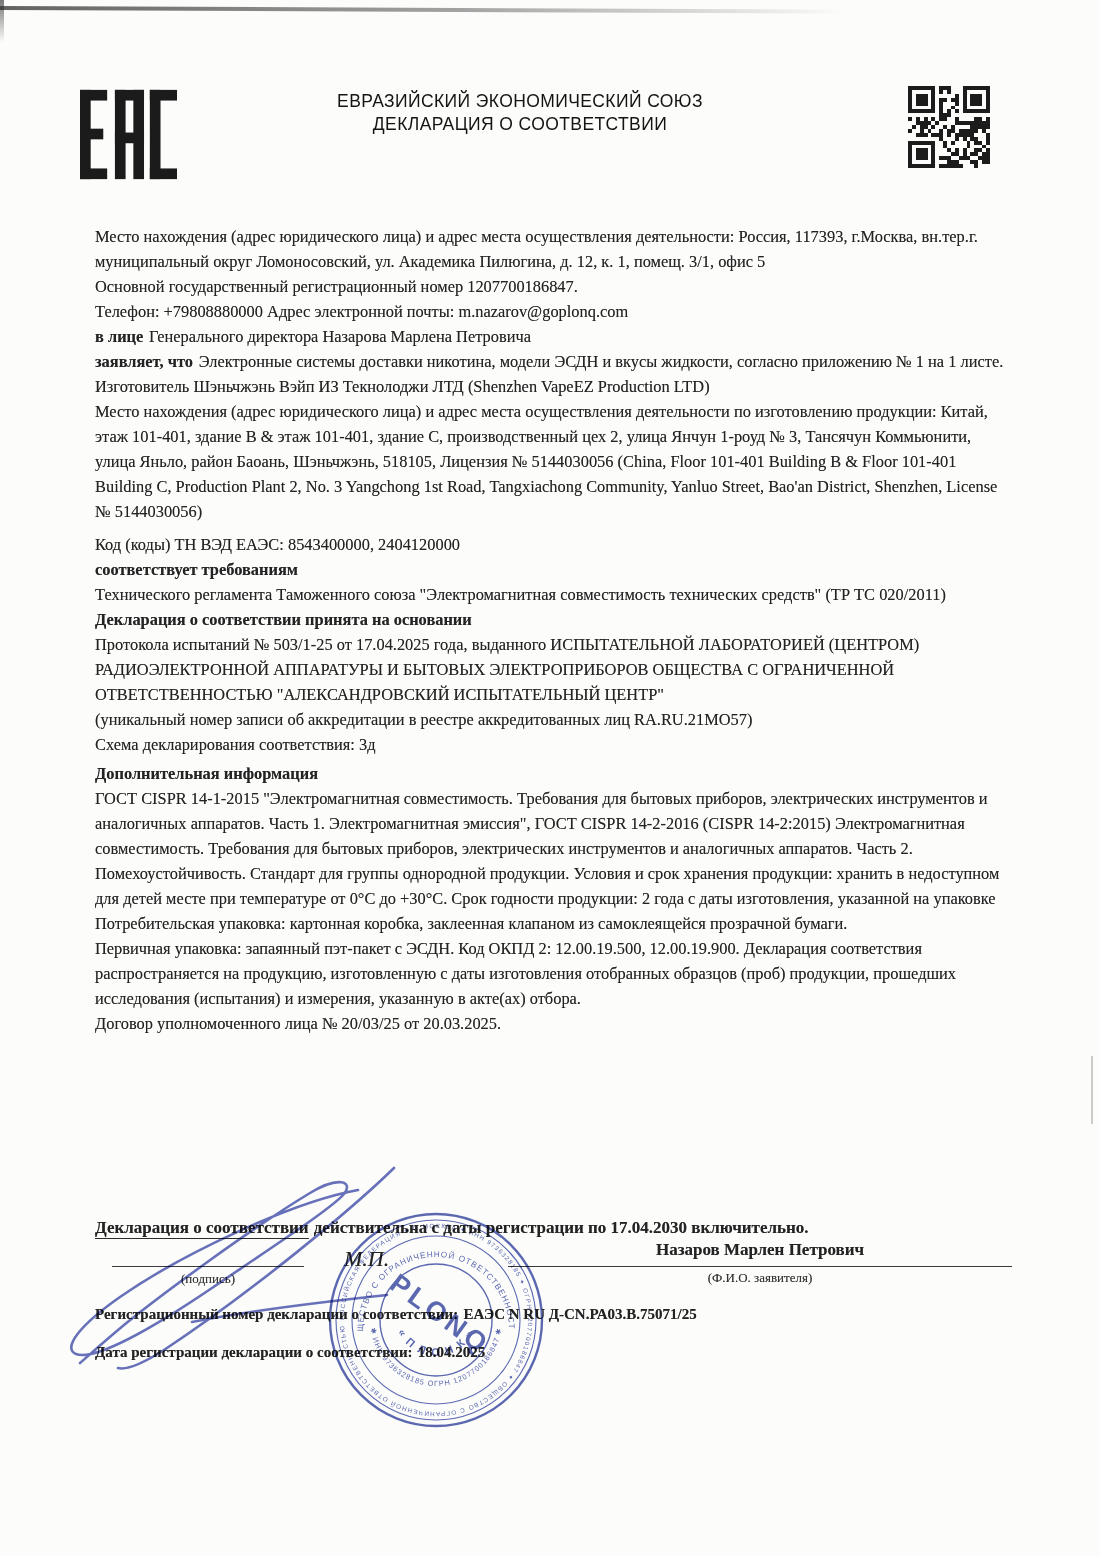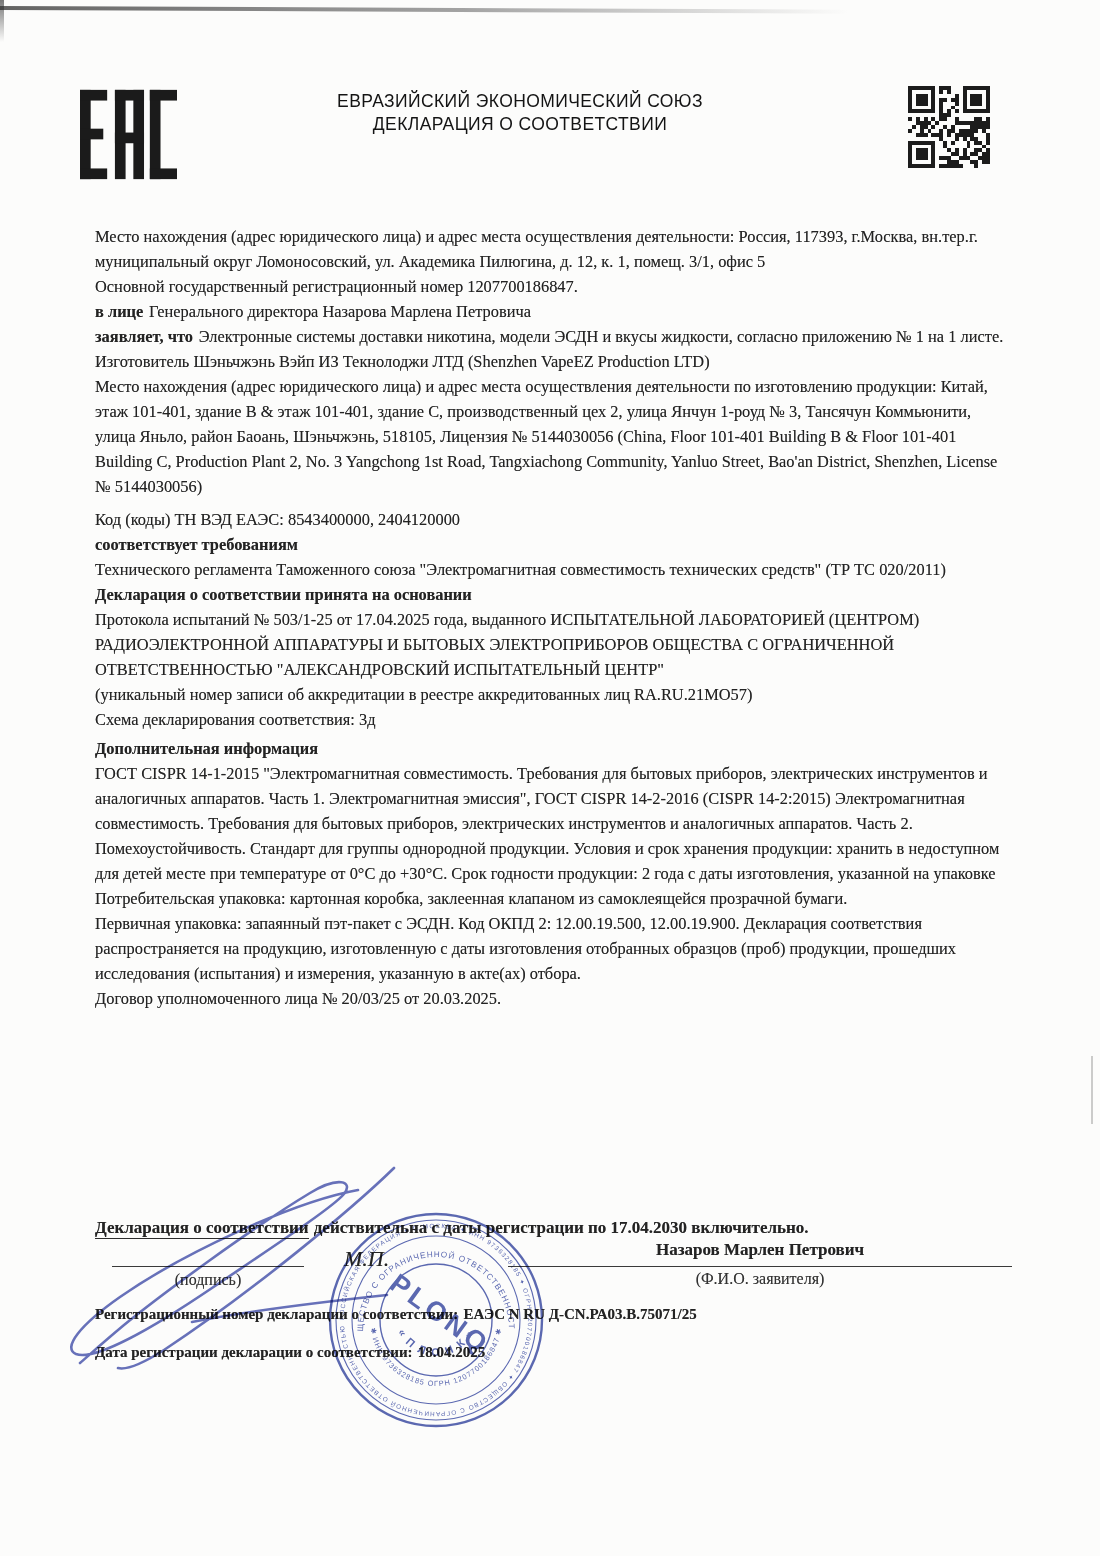--- a/index.html
+++ b/index.html
@@ -33,21 +33,21 @@
   .gap-b { margin-top:4px !important; }
 
   
   .abs { position:absolute; text-shadow:0 0 .4px rgba(30,30,30,.45); }
   .validity { top:1218px; left:95px; font-size:17px; font-weight:bold; }
   .validity-lead { border-bottom:1.2px solid #2b2b2b; padding-bottom:1px; margin-right:.3em; }
   .mp { top:1246px; left:344px; font-size:22px;font-style:italic; }
   .signer-name { top:1240px; left:508px; width:504px; text-align:center; font-size:17px;font-weight:bold; }
   .line-left  { top:1266px; left:112px; width:192px; border-top:1.6px solid #3a3a3a; height:0; }
   .line-right { top:1266px; left:508px; width:504px; border-top:1.6px solid #3a3a3a; height:0; }
-  .cap { font-size:16px; color:#333; text-align:center; }
+  .cap { font-size:13px; color:#333; text-align:center; }
   .cap-podpis { top:1271px; left:112px; width:192px; }
   .cap-fio { top:1270px; left:508px; width:504px; }
   .reg-line { left:95px; font-size:15px; font-weight:bold; }
   .reg-number { top:1306px; }
   .reg-date { top:1344px; }
   .reg-line b { margin-right:.35em; }
 
   
   .signature-svg { position:absolute; left:42px; top:1162px; width:420px; height:210px;
     mix-blend-mode:multiply; opacity:.82; }
@@ -314,20 +314,21 @@
       <rect x="10" y="20" width="1" height="1"></rect>
       <rect x="11" y="20" width="1" height="1"></rect>
       <rect x="12" y="20" width="1" height="1"></rect>
       <rect x="13" y="20" width="1" height="1"></rect>
       <rect x="17" y="20" width="1" height="1"></rect>
     </svg>
 
   <div class="content">
     <p>Место нахождения (адрес юридического лица) и адрес места осуществления деятельности: Россия, 117393, г.Москва, вн.тер.г. муниципальный округ Ломоносовский, ул. Академика Пилюгина, д. 12, к. 1, помещ. 3/1, офис 5</p>
     <p>Основной государственный регистрационный номер 1207700186847.</p>
+    <p>Телефон: +79808880000 Адрес электронной почты: m.nazarov@goplonq.com</p>
     <p><b class="lead">в лице</b><span>Генерального директора Назарова Марлена Петровича</span></p>
 
     <p><b class="lead">заявляет, что</b><span>Электронные системы доставки никотина, модели ЭСДН и вкусы жидкости, согласно приложению № 1 на 1 листе.</span></p>
     <p>Изготовитель Шэньчжэнь Вэйп ИЗ Текнолоджи ЛТД (Shenzhen VapeEZ Production LTD)</p>
     <p>Место нахождения (адрес юридического лица) и адрес места осуществления деятельности по изготовлению продукции: Китай, этаж 101-401, здание B &amp; этаж 101-401, здание C, производственный цех 2, улица Янчун 1-роуд № 3, Тансячун Коммьюнити, улица Яньло, район Баоань, Шэньчжэнь, 518105, Лицензия № 5144030056 (China, Floor 101-401 Building B &amp; Floor 101-401 Building C, Production Plant 2, No. 3 Yangchong 1st Road, Tangxiachong Community, Yanluo Street, Bao'an District, Shenzhen, License № 5144030056)</p>
 
     <p class="gap-a">Код (коды) ТН ВЭД ЕАЭС: 8543400000, 2404120000</p>
     <p><b>соответствует требованиям</b></p>
     <p>Технического регламента Таможенного союза "Электромагнитная совместимость технических средств" (ТР ТС 020/2011)</p>
     <p><b>Декларация о соответствии принята на основании</b></p>

